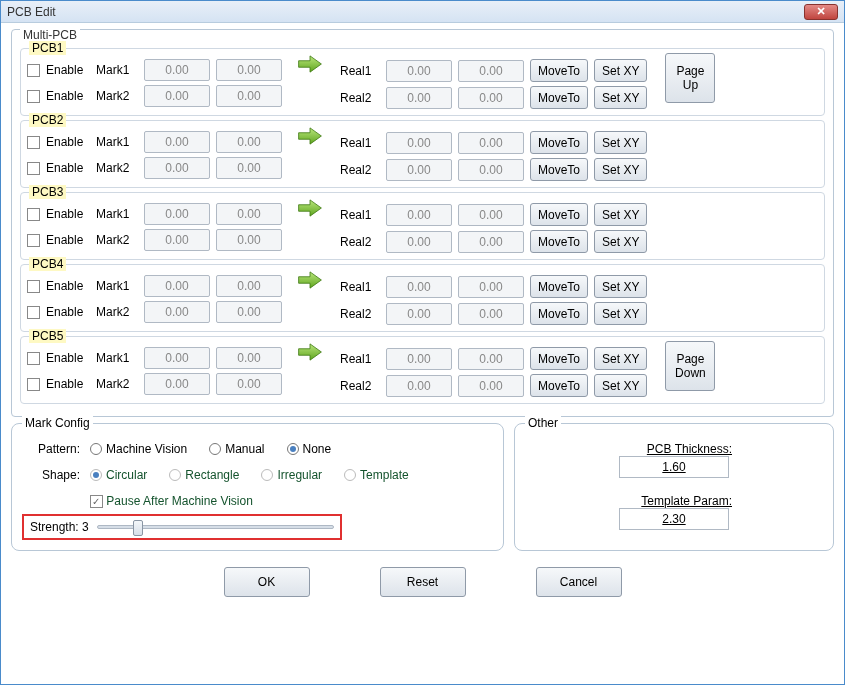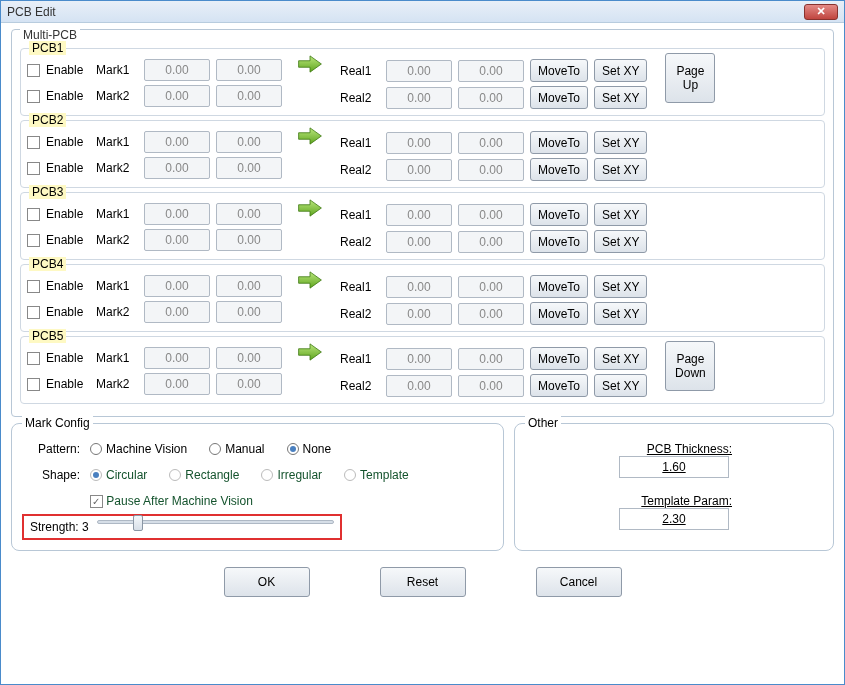--- a/index.html
+++ b/index.html
@@ -30,21 +30,21 @@
   .mark-config { border:1px solid #b8c7d6; border-radius:8px; padding:6px 10px 10px 10px; flex:1; position:relative; }
   .other-config { border:1px solid #b8c7d6; border-radius:8px; padding:2px 14px; width:320px; position:relative;text-decoration:underline; }
   .cfg-title { position:absolute; top:-8px; left:10px; background:#fff; padding:0 3px; }
   .cfg-line { display:flex; align-items:center; gap:10px; margin-top:12px; }
   .cfg-label { width:58px; text-align:right; }
   .radio { width:12px; height:12px; border:1px solid #777; border-radius:50%; display:inline-block; margin-right:4px; vertical-align:middle; position:relative; background:#fff; }
   .radio.sel::after { content:""; position:absolute; left:2px; top:2px; width:6px; height:6px; background:#4a80c0; border-radius:50%; }
   .radio.disabled { border-color:#bbb; }
   .opt { display:inline-flex; align-items:center; margin-right:12px; }
   .opt.disabled { color:#14532d; }
-  .highlight-box { border:2px solid #e03030; padding:4px 6px; margin-top:6px; width:320px; display:flex; align-items:flex-start; gap:8px; }
+  .highlight-box { border:2px solid #e03030; padding:4px 6px; margin-top:6px; width:320px; display:flex; align-items:center; gap:8px; }
   .slider-track { flex:1; height:4px; background:#d6dee7; border:1px solid #aeb8c4; position:relative; border-radius:2px; }
   .slider-thumb { position:absolute; top:-6px; width:10px; height:16px; background:linear-gradient(to bottom,#f4f7fa,#d7dfe8); border:1px solid #8a96a4; border-radius:2px; }
   .other-row { display:flex; align-items:center; margin-top:16px;flex-direction:column; }
   .other-label { width:140px; text-align:right; padding-right:12px; }
   .other-input { width:110px; height:22px; border:1px solid #b0b9c4; text-align:center; line-height:20px; background:#fff; }
   .bottom-buttons { display:flex; justify-content:center; gap:70px; margin-top:16px; }
   .bottom-buttons .btn { width:86px; height:30px; font-size:12px; }
   .pcb-area { display:flex; align-items:flex-start; gap:14px; }
 </style>
 </head>

